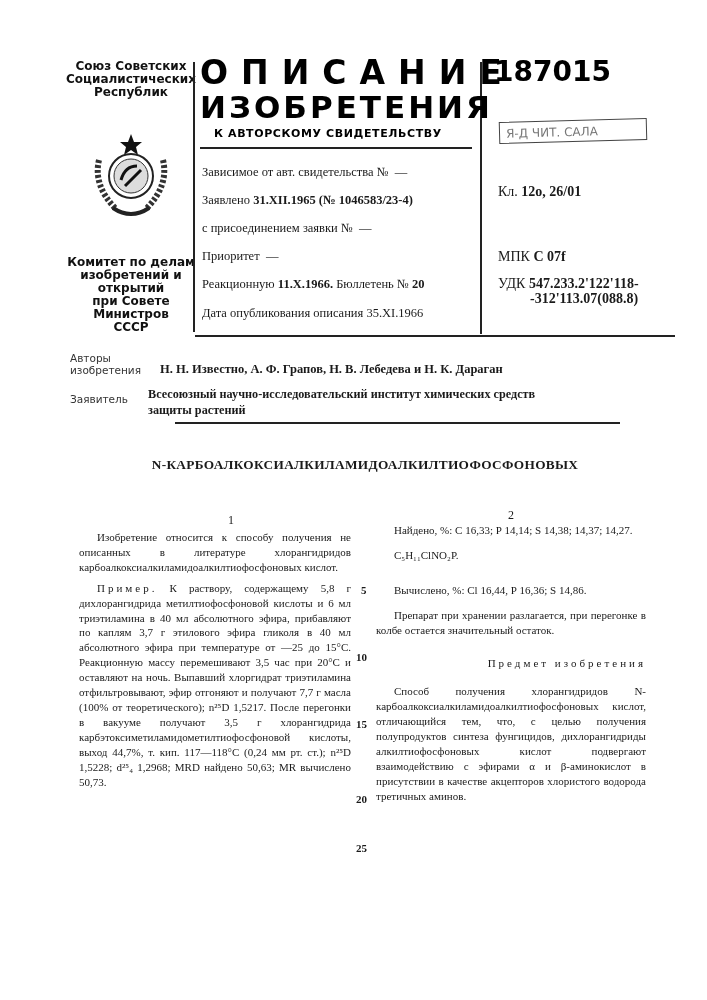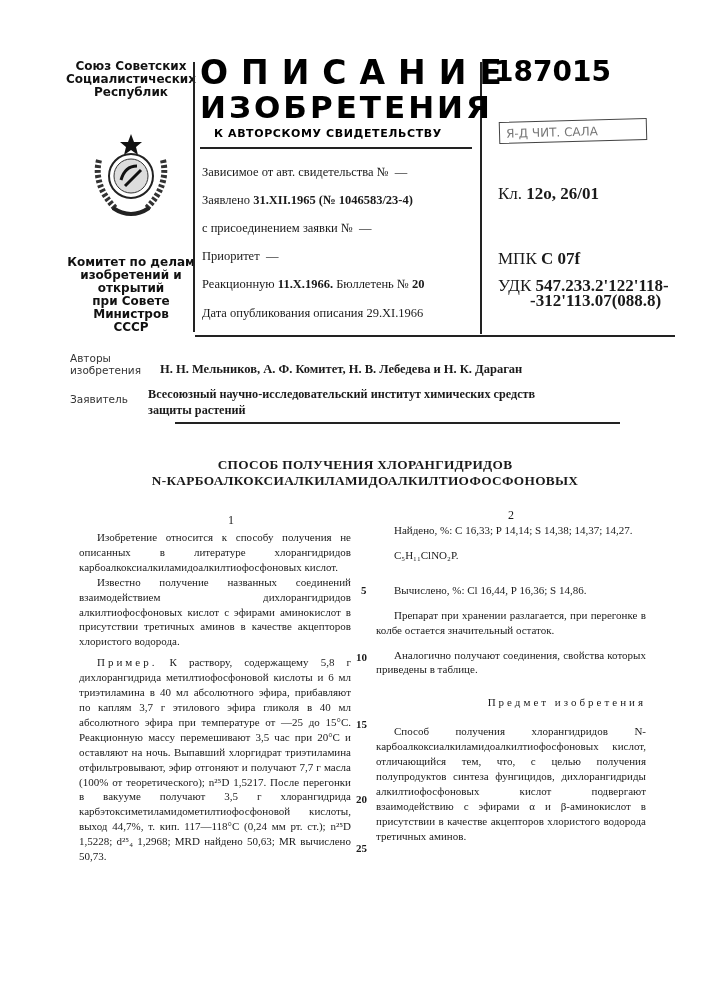--- a/index.html
+++ b/index.html
@@ -4,21 +4,21 @@
 <style>
   html, body { margin:0; padding:0; background:#fff; }
   body { width:707px; height:1000px; position:relative; overflow:hidden; color:#1a1a1a; font-family:"Liberation Serif", serif; }
   .abs { position:absolute; }
   .org { position:absolute; left:62px; width:138px; text-align:center; font-family:"DejaVu Sans", sans-serif; font-weight:bold; font-size:12px; line-height:13px; color:#111; }
   .vline { position:absolute; background:#222; }
   .hline { position:absolute; background:#222; }
   .big { position:absolute; font-family:"DejaVu Sans", sans-serif; font-weight:900; color:#000; letter-spacing:0; }
   .field { position:absolute; left:202px; font-size:12.5px; white-space:nowrap; }
   .field b { font-weight:bold; }
-  .rfield { position:absolute; left:498px; font-size:17px; white-space:nowrap; }
+  .rfield { position:absolute; left:498px; font-size:14px; white-space:nowrap; }
   .col { position:absolute; font-size:11px; line-height:14.9px; text-align:justify; }
   .col p { margin:0; text-indent:18px; }
   .ln { position:absolute; font-size:11px; font-weight:bold; }
   .title { position:absolute; left:140px; width:450px; text-align:center; font-weight:bold; font-size:13.3px; line-height:16px; letter-spacing:0.3px; }
   .spaced { letter-spacing:3px; }
   .stamp { position:absolute; left:499px; top:120px; width:148px; height:22px; border:1.5px solid #444; transform:rotate(-1.5deg); font-family:"DejaVu Sans", sans-serif; font-size:12px; color:#777; line-height:22px; padding-left:6px; box-sizing:border-box; }
 </style>
 </head>
 <body>
 
@@ -68,21 +68,21 @@
 <div class="field" style="top:221px;">
   <span>с присоединением заявки №</span>&nbsp;&nbsp;<span>—</span>
 </div>
 <div class="field" style="top:249px;">
   <span>Приоритет</span>&nbsp;&nbsp;<span>—</span>
 </div>
 <div class="field" style="top:277px;">
   <span>Реакционную</span> <b>11.X.1966.</b> <span>Бюллетень №</span> <b>20</b>
 </div>
 <div class="field" style="top:306px;">
-  <span>Дата опубликования описания</span> <span>29.XI.1966</span>
+  <span>Дата опубликования описания</span> <span>35.XI.1966</span>
 </div>
 
 <div class="rfield" style="top:184px;">
   <span>Кл.</span> <b>12о, 26/01</b>
 </div>
 <div class="rfield" style="top:249px;">
   <span>МПК</span> <b>С 07f</b>
 </div>
 <div class="rfield" style="top:276px;">
   <span>УДК</span> <b>547.233.2'122'118-</b>
@@ -90,47 +90,44 @@
 <div class="rfield" style="top:291px;left:530px;">
   <b>-312'113.07(088.8)</b>
 </div>
 
 <div class="hline" style="left:195px;top:335px;width:480px;height:1.5px;"></div>
 
 <div class="abs" style="left:70px;top:352px;font-family:'DejaVu Sans',sans-serif;font-size:10.5px;line-height:12px;color:#333;">
   <div>Авторы</div>
   <div>изобретения</div>
 </div>
-<div class="abs" style="left:160px;top:362px;font-weight:bold;font-size:12.5px;">Н. Н. Мельников, А. Ф. Комитет, Н. В. Лебедева и Н. К. Дараган</div>
+<div class="abs" style="left:160px;top:362px;font-weight:bold;font-size:12.5px;">Н. Н. Известно, А. Ф. Грапов, Н. В. Лебедева и Н. К. Дараган</div>
 
 <div class="abs" style="left:70px;top:393px;font-family:'DejaVu Sans',sans-serif;font-size:10.5px;color:#333;">Заявитель</div>
 <div class="abs" style="left:148px;top:387px;font-weight:bold;font-size:12.2px;">Всесоюзный научно-исследовательский институт химических средств</div>
 <div class="abs" style="left:148px;top:403px;width:370px;font-weight:bold;font-size:12.2px;">защиты растений</div>
 <div class="hline" style="left:175px;top:422px;width:445px;height:1.5px;"></div>
 
 <div class="title" style="top:457px;">
-  <div>СПОСОБ ПОЛУЧЕНИЯ ХЛОРАНГИДРИДОВ</div>
   <div>N-КАРБОАЛКОКСИАЛКИЛАМИДОАЛКИЛТИОФОСФОНОВЫХ</div>
 </div>
 
 <div class="abs" style="left:228px;top:513px;font-size:12px;">1</div>
 <div class="col" style="left:79px;top:530px;width:272px;">
   <p>Изобретение относится к способу получения не описанных в литературе хлорангидридов карбоалкоксиалкиламидоалкилтиофосфоновых кислот.</p>
-  <p>Известно получение названных соединений взаимодействием дихлорангидридов алкилтиофосфоновых кислот с эфирами аминокислот в присутствии третичных аминов в качестве акцепторов хлористого водорода.</p>
   <p style="margin-top:6px;"><span class="spaced">Пример.</span> <span>К раствору, содержащему 5,8 г дихлорангидрида метилтиофосфоновой кислоты и 6 мл триэтиламина в 40 мл абсолютного эфира, прибавляют по каплям 3,7 г этилового эфира гликоля в 40 мл абсолютного эфира при температуре от —25 до 15°С. Реакционную массу перемешивают 3,5 час при 20°С и оставляют на ночь. Выпавший хлоргидрат триэтиламина отфильтровывают, эфир отгоняют и получают 7,7 г масла (100% от теоретического); n²⁵D 1,5217. После перегонки в вакууме получают 3,5 г хлорангидрида карбэтоксиметиламидометилтиофосфоновой кислоты, выход 44,7%, т. кип. 117—118°С (0,24 мм рт. ст.); n²⁵D 1,5228; d²⁵₄ 1,2968; MRD найдено 50,63; MR вычислено 50,73.</span></p>
 </div>
 
 <div class="ln" style="left:361px;top:584px;">5</div>
 <div class="ln" style="left:356px;top:651px;">10</div>
 <div class="ln" style="left:356px;top:718px;">15</div>
 <div class="ln" style="left:356px;top:793px;">20</div>
 <div class="ln" style="left:356px;top:842px;">25</div>
 
 <div class="abs" style="left:508px;top:508px;font-size:12px;">2</div>
 <div class="col" style="left:376px;top:523px;width:270px;">
   <p>Найдено, %: С 16,33; Р 14,14; S 14,38; 14,37; 14,27.</p>
   <p style="margin-top:10px;">C₅H₁₁ClNO₂P.</p>
   <p style="margin-top:20px;">Вычислено, %: Cl 16,44, Р 16,36; S 14,86.</p>
   <p style="margin-top:10px;">Препарат при хранении разлагается, при перегонке в колбе остается значительный остаток.</p>
-  <p style="margin-top:10px;">Аналогично получают соединения, свойства которых приведены в таблице.</p>
   <div style="margin-top:18px;text-align:right;letter-spacing:3px;">Предмет изобретения</div>
   <p style="margin-top:14px;">Способ получения хлорангидридов N-карбоалкоксиалкиламидоалкилтиофосфоновых кислот, отличающийся тем, что, с целью получения полупродуктов синтеза фунгицидов, дихлорангидриды алкилтиофосфоновых кислот подвергают взаимодействию с эфирами α и β-аминокислот в присутствии в качестве акцепторов хлористого водорода третичных аминов.</p>
 </div>
 
 </body></html>

